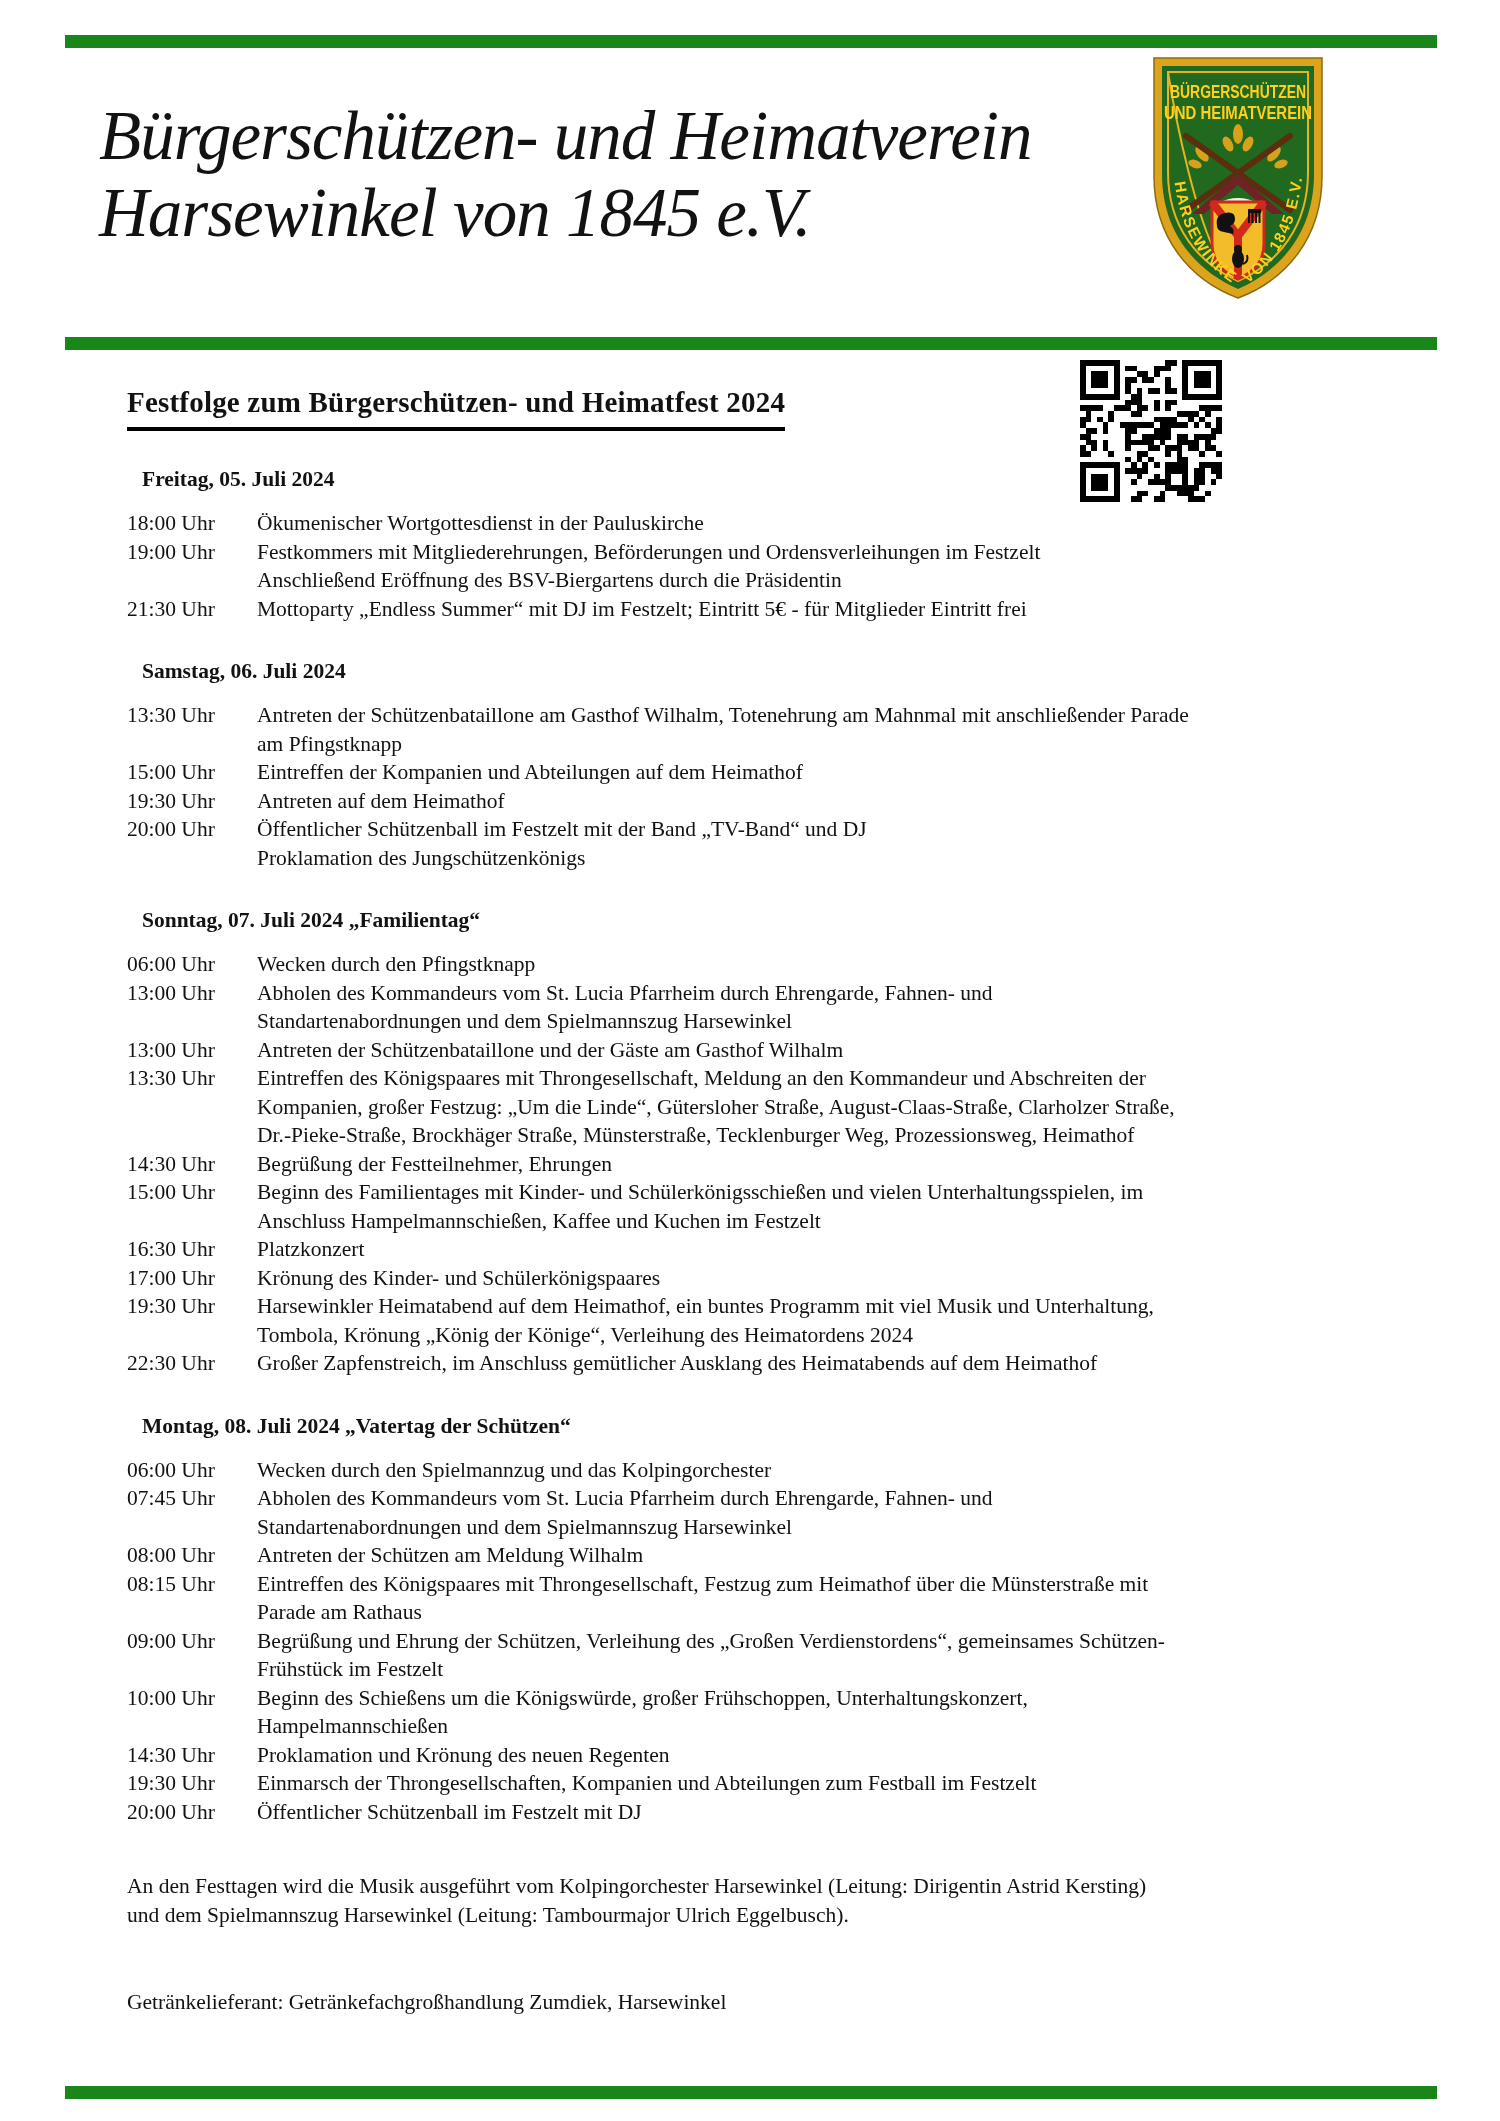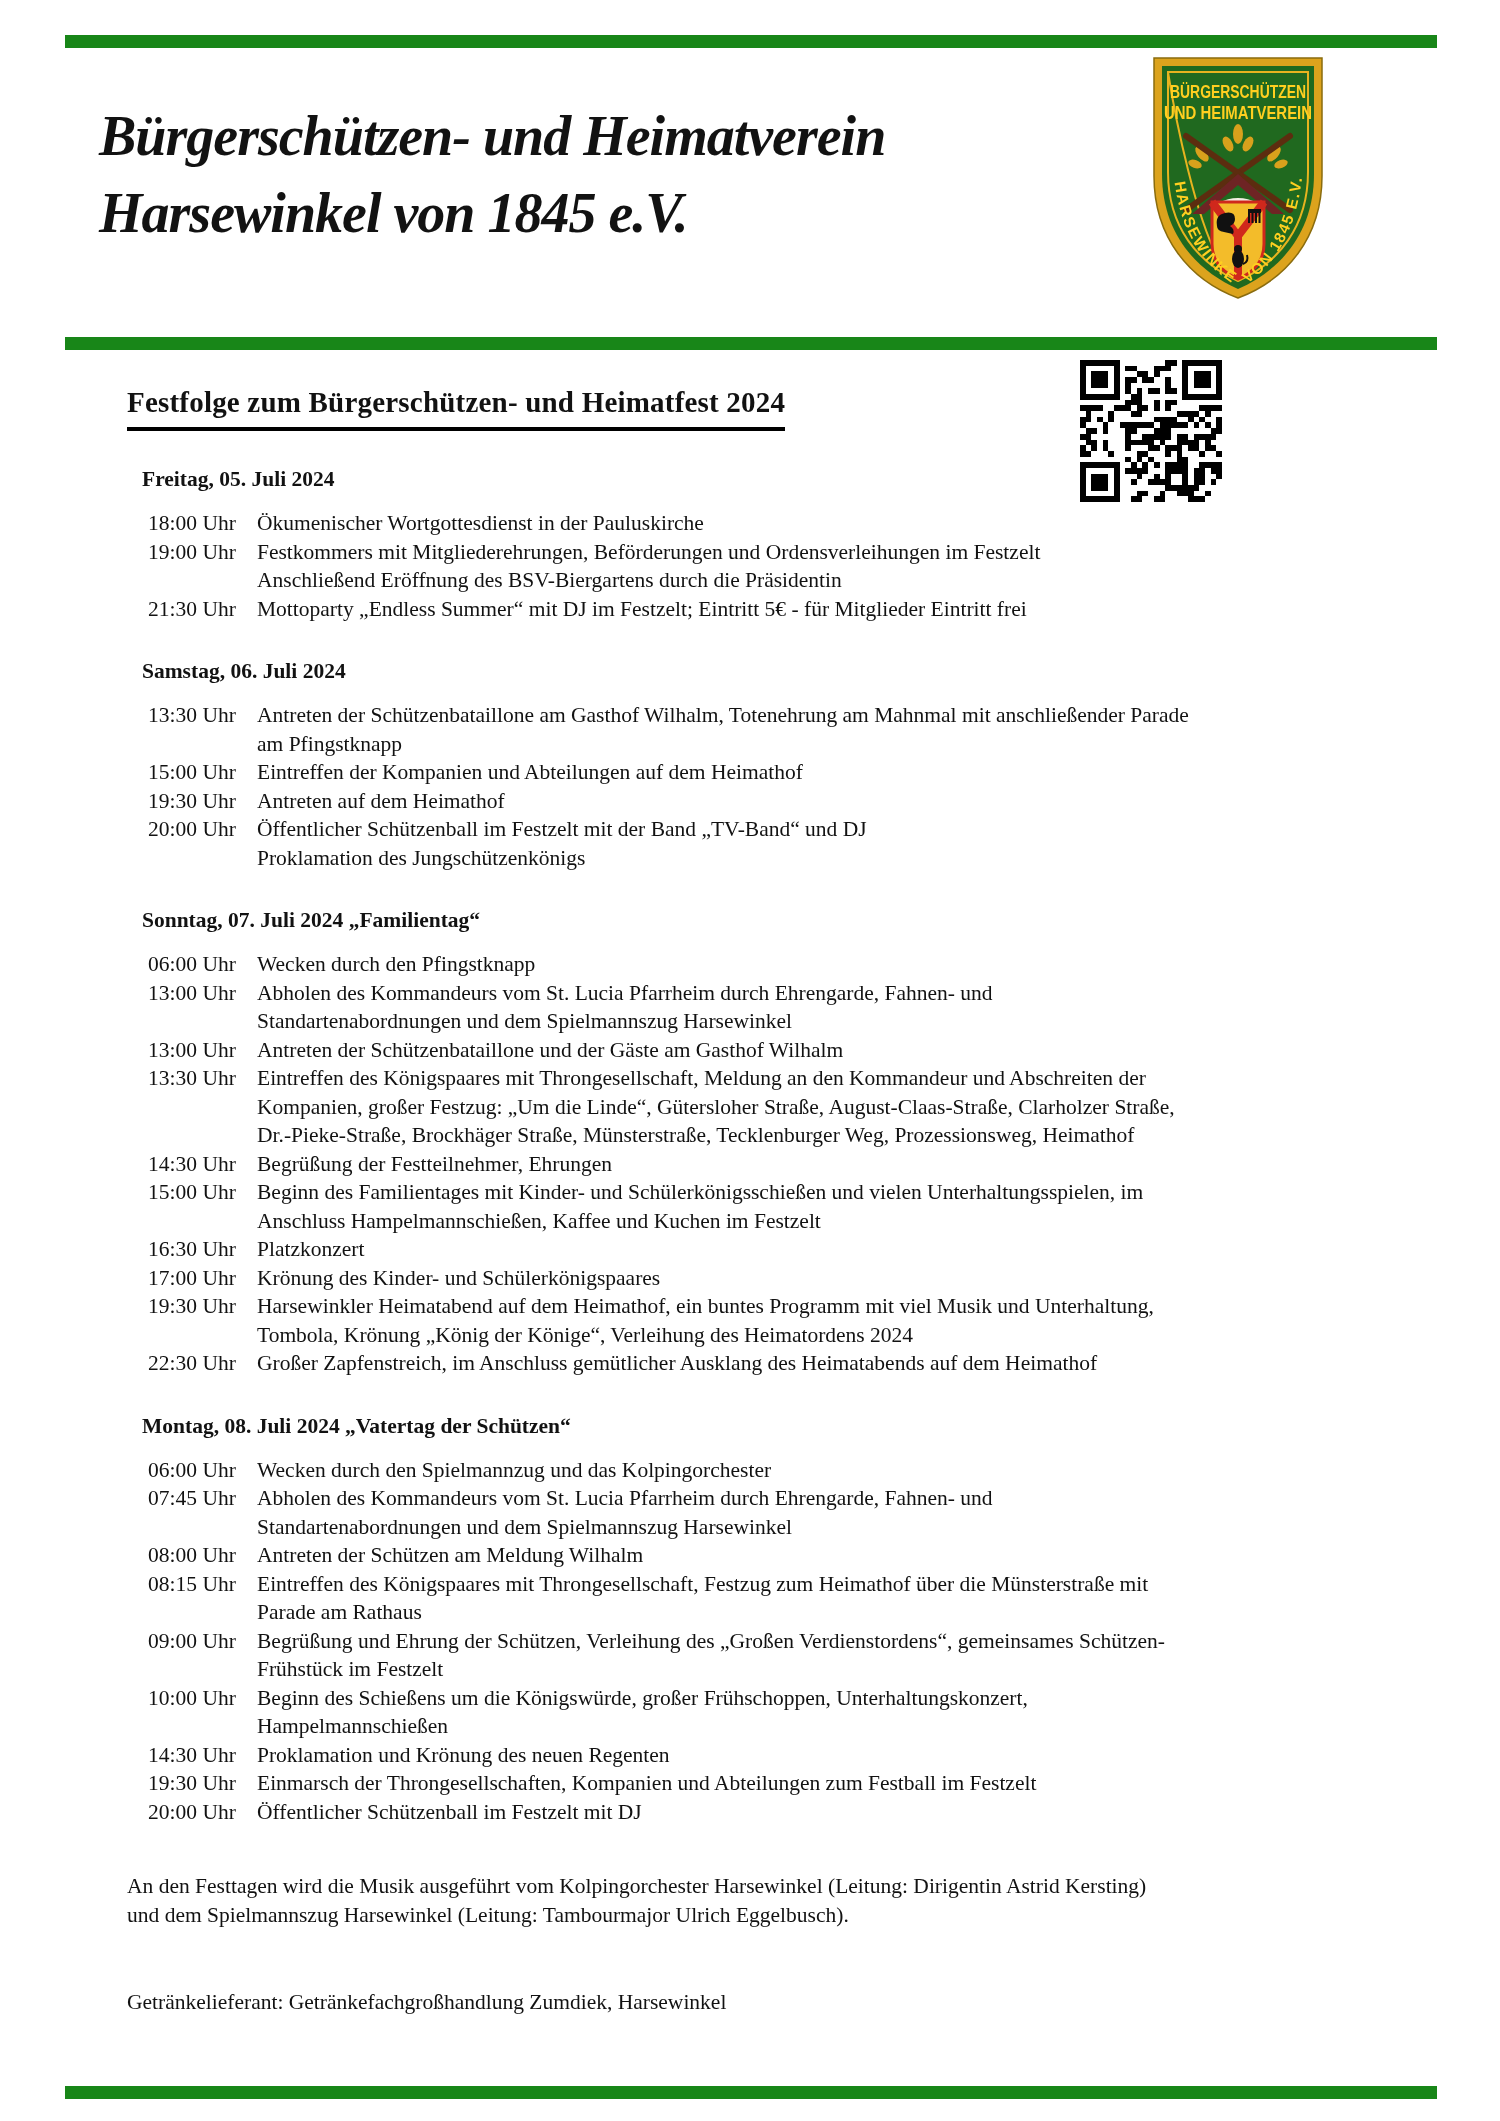--- a/index.html
+++ b/index.html
@@ -2,31 +2,31 @@
 <html lang="de"><head>
 <meta charset="utf-8">
 <style>
   html,body{margin:0;padding:0;background:#ffffff;}
   .page{position:relative;width:1500px;height:2121px;background:#fff;overflow:hidden;
         font-family:"Liberation Serif",serif;color:#121212;}
   .greenbar{position:absolute;left:65px;width:1372px;height:13px;background:#188618;}
   #bar-top{top:35px;}
   #bar-mid{top:337px;}
   #bar-bottom{top:2086px;}
-  .club-title{position:absolute;left:99px;top:98px;font-weight:bold;font-style:italic;
-              font-size:56px;line-height:77px;letter-spacing:-1px;white-space:nowrap;}
+  .club-title{position:absolute;left:99px;top:98px;font-weight:normal;font-style:italic;
+              font-size:69px;line-height:77px;letter-spacing:-1px;white-space:nowrap;}
   .logo-wrap{position:absolute;left:1148px;top:52px;width:180px;height:250px;}
   .qr-wrap{position:absolute;left:1080px;top:360px;width:142px;height:142px;}
   .content{position:absolute;left:127px;top:386px;width:1316px;}
   .doc-heading{display:inline-block;margin:0;font-size:29px;font-weight:bold;
                border-bottom:4px solid #000;padding-bottom:8px;letter-spacing:.2px;}
   .day{margin-top:34px;}
   .day h2{margin:15px;font-size:21.5px;line-height:29px;font-weight:bold;}
   .row{display:flex;}
-  .row .time{flex:none;width:130px;font-size:21.5px;line-height:28.5px;text-align:center;}
+  .row .time{flex:none;width:130px;font-size:21.5px;line-height:28.5px;}
   .row .desc{flex:1;font-size:21.5px;line-height:28.5px;white-space:pre-line;}
   .note{font-size:21.5px;line-height:29px;white-space:pre-line;}
   #note-music{margin-top:46px;}
   #note-supplier{margin-top:58px;}
   svg text{font-family:"Liberation Sans",sans-serif;}
 </style>
 </head>
 <body>
 
 <div class="page">

